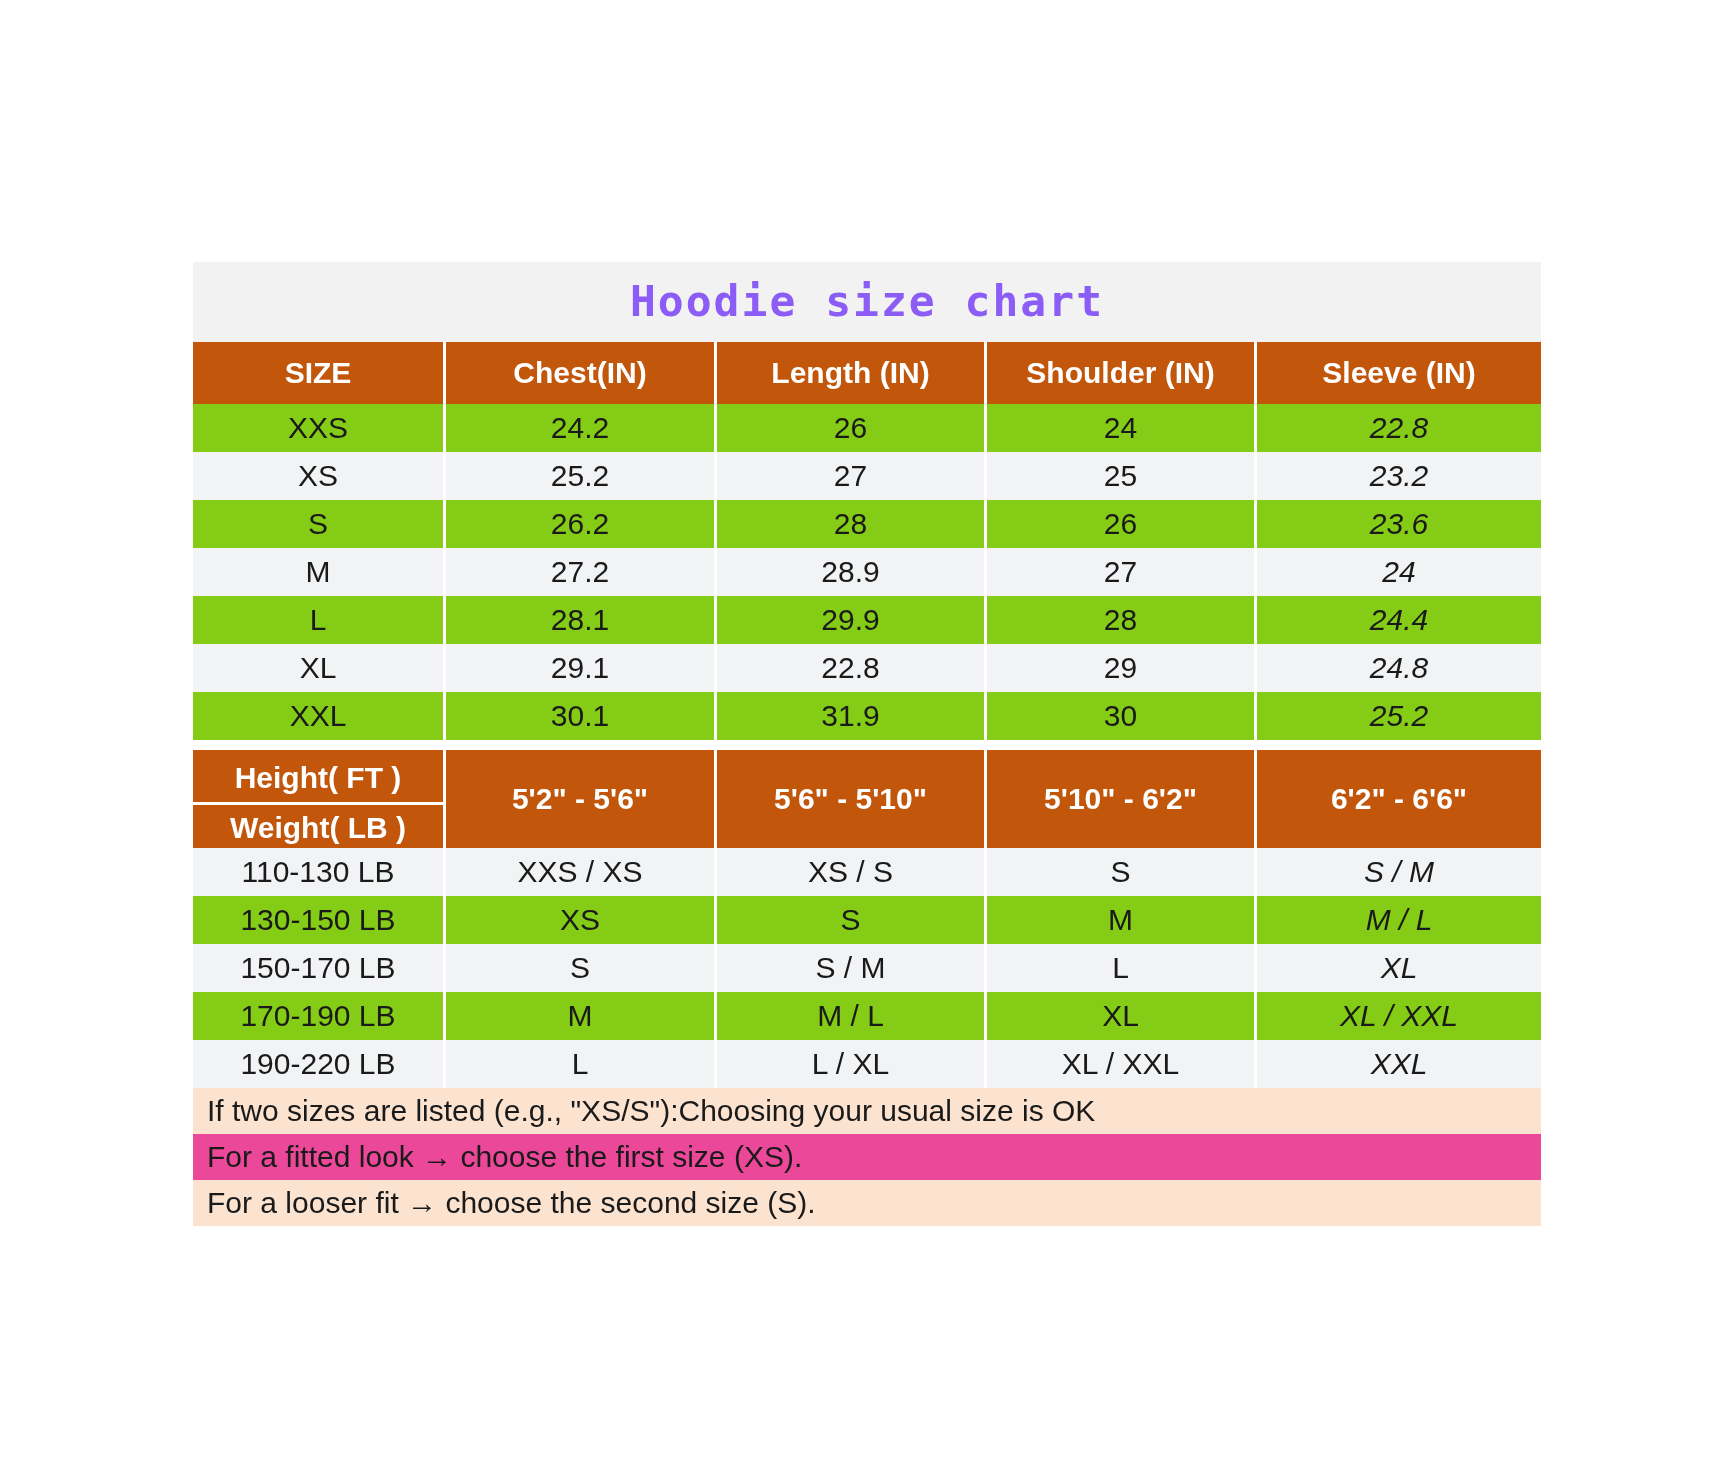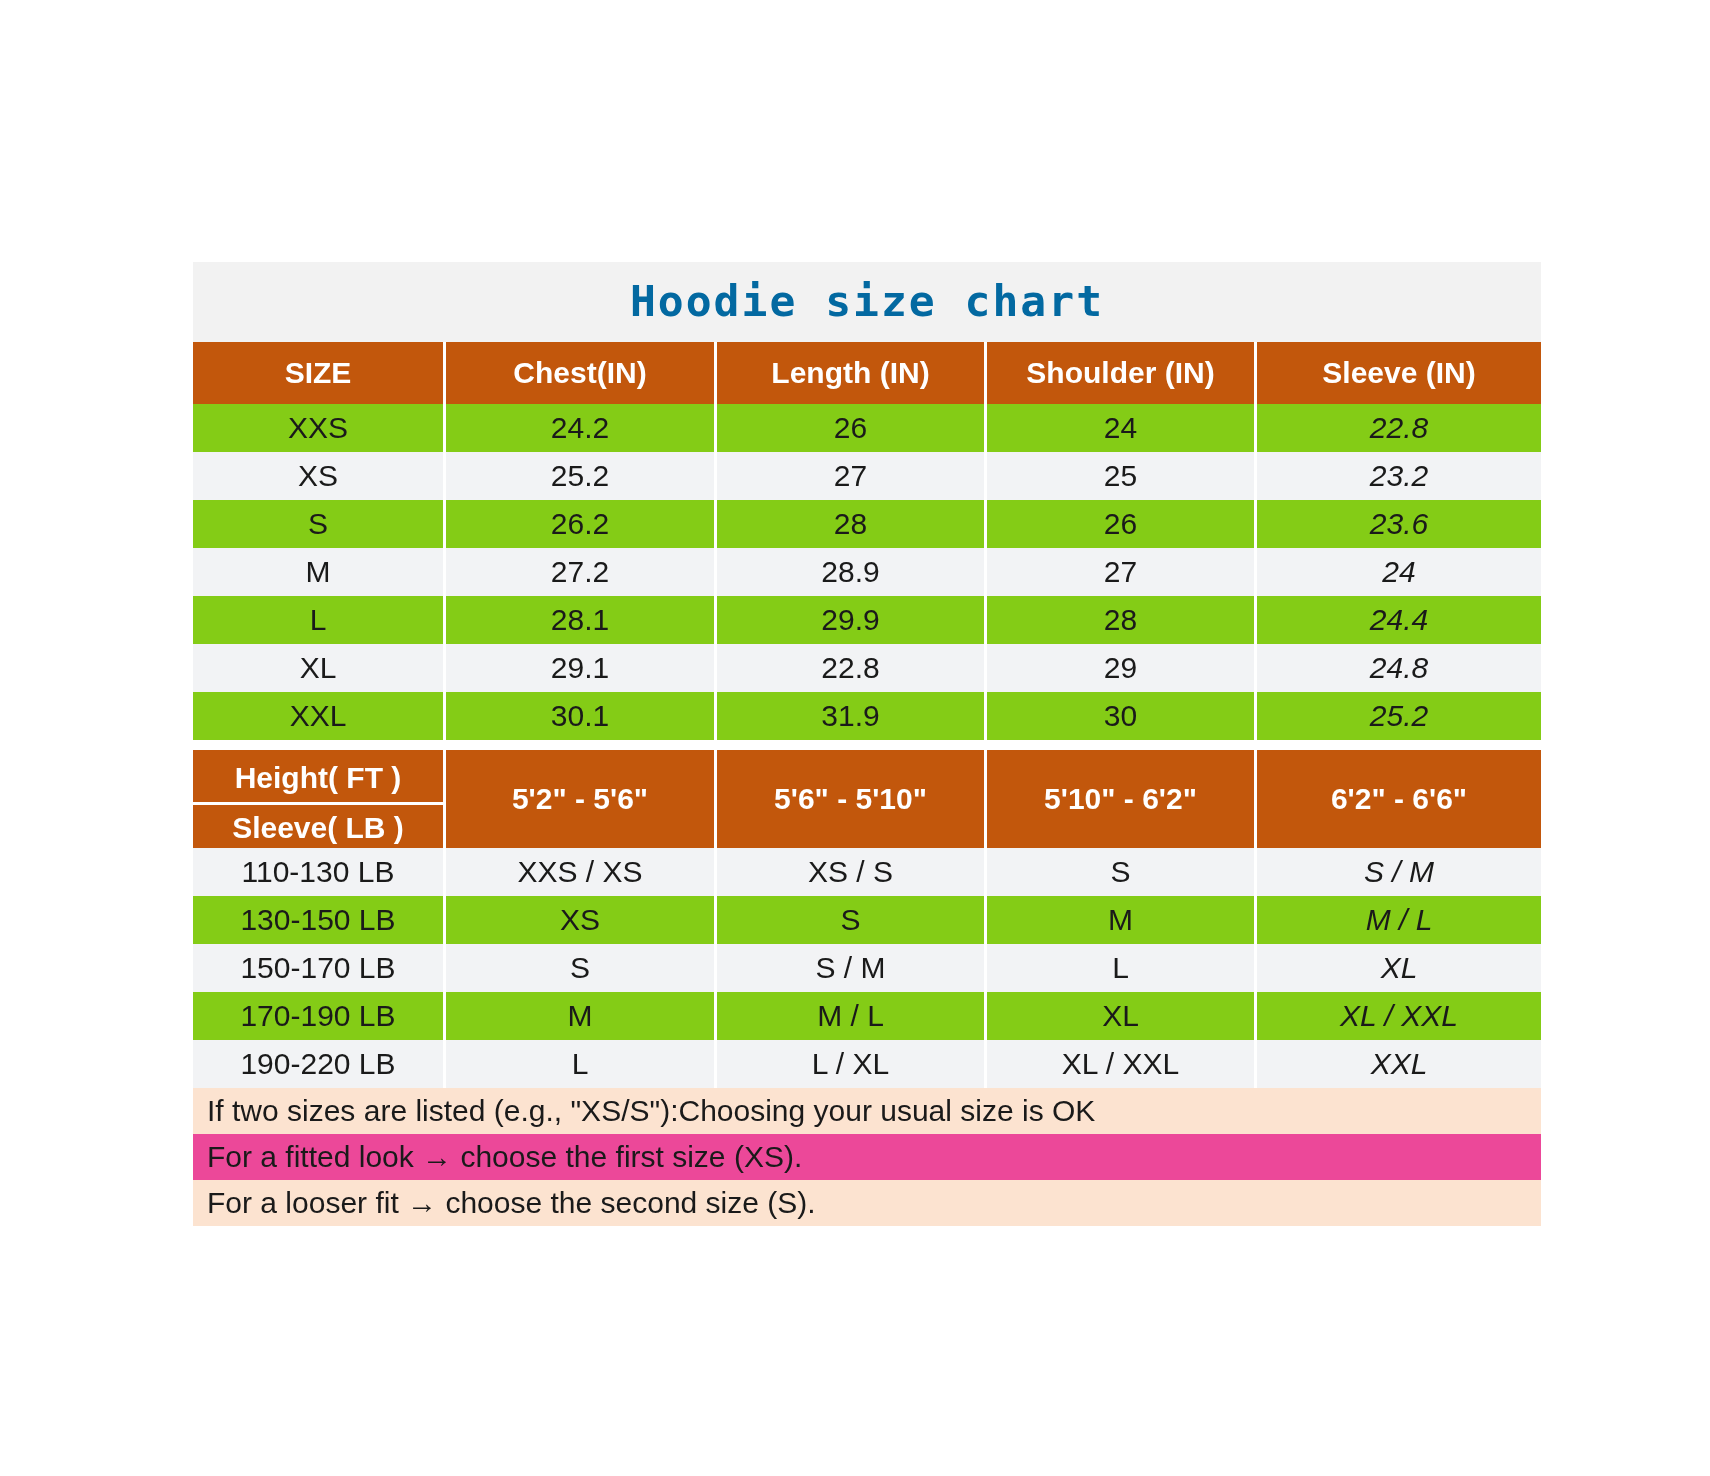--- a/index.html
+++ b/index.html
@@ -22,21 +22,21 @@
   }
   .title-bar {
     background: #f2f2f2;
     text-align: center;
     padding: 14px 0 16px 0;
   }
   .title-bar .title {
     font-family: "DejaVu Sans Mono", monospace;
     font-size: 43px;
     font-weight: bold;
-    color: #0369a1;
+    color: #8b5cf6;
     letter-spacing: 2px;
   }
   table {
     border-collapse: collapse;
     width: 100%;
     table-layout: fixed;
   }
   td, th {
     padding: 0;
     margin: 0;
@@ -183,21 +183,21 @@
   </tbody>
     </table>
 
   <table>
     <tbody>
         <tr class="hw-head">
       <td style="width:250px">
         <div class="hw-label">
           <span class="l1">Height( FT )</span>
           <span class="hw-sep"></span>
-          <span class="l2">Sleeve( LB )</span>
+          <span class="l2">Weight( LB )</span>
         </div>
       </td>
       <td style="width:268px" class="range-txt">5'2" - 5'6"</td>
       <td style="width:267px" class="range-txt">5'6" - 5'10"</td>
       <td style="width:267px" class="range-txt">5'10" - 6'2"</td>
       <td class="range-txt">6'2" - 6'6"</td>
     </tr>
 
     <tr class="body-row row-even">
       <td>110-130 LB</td>

